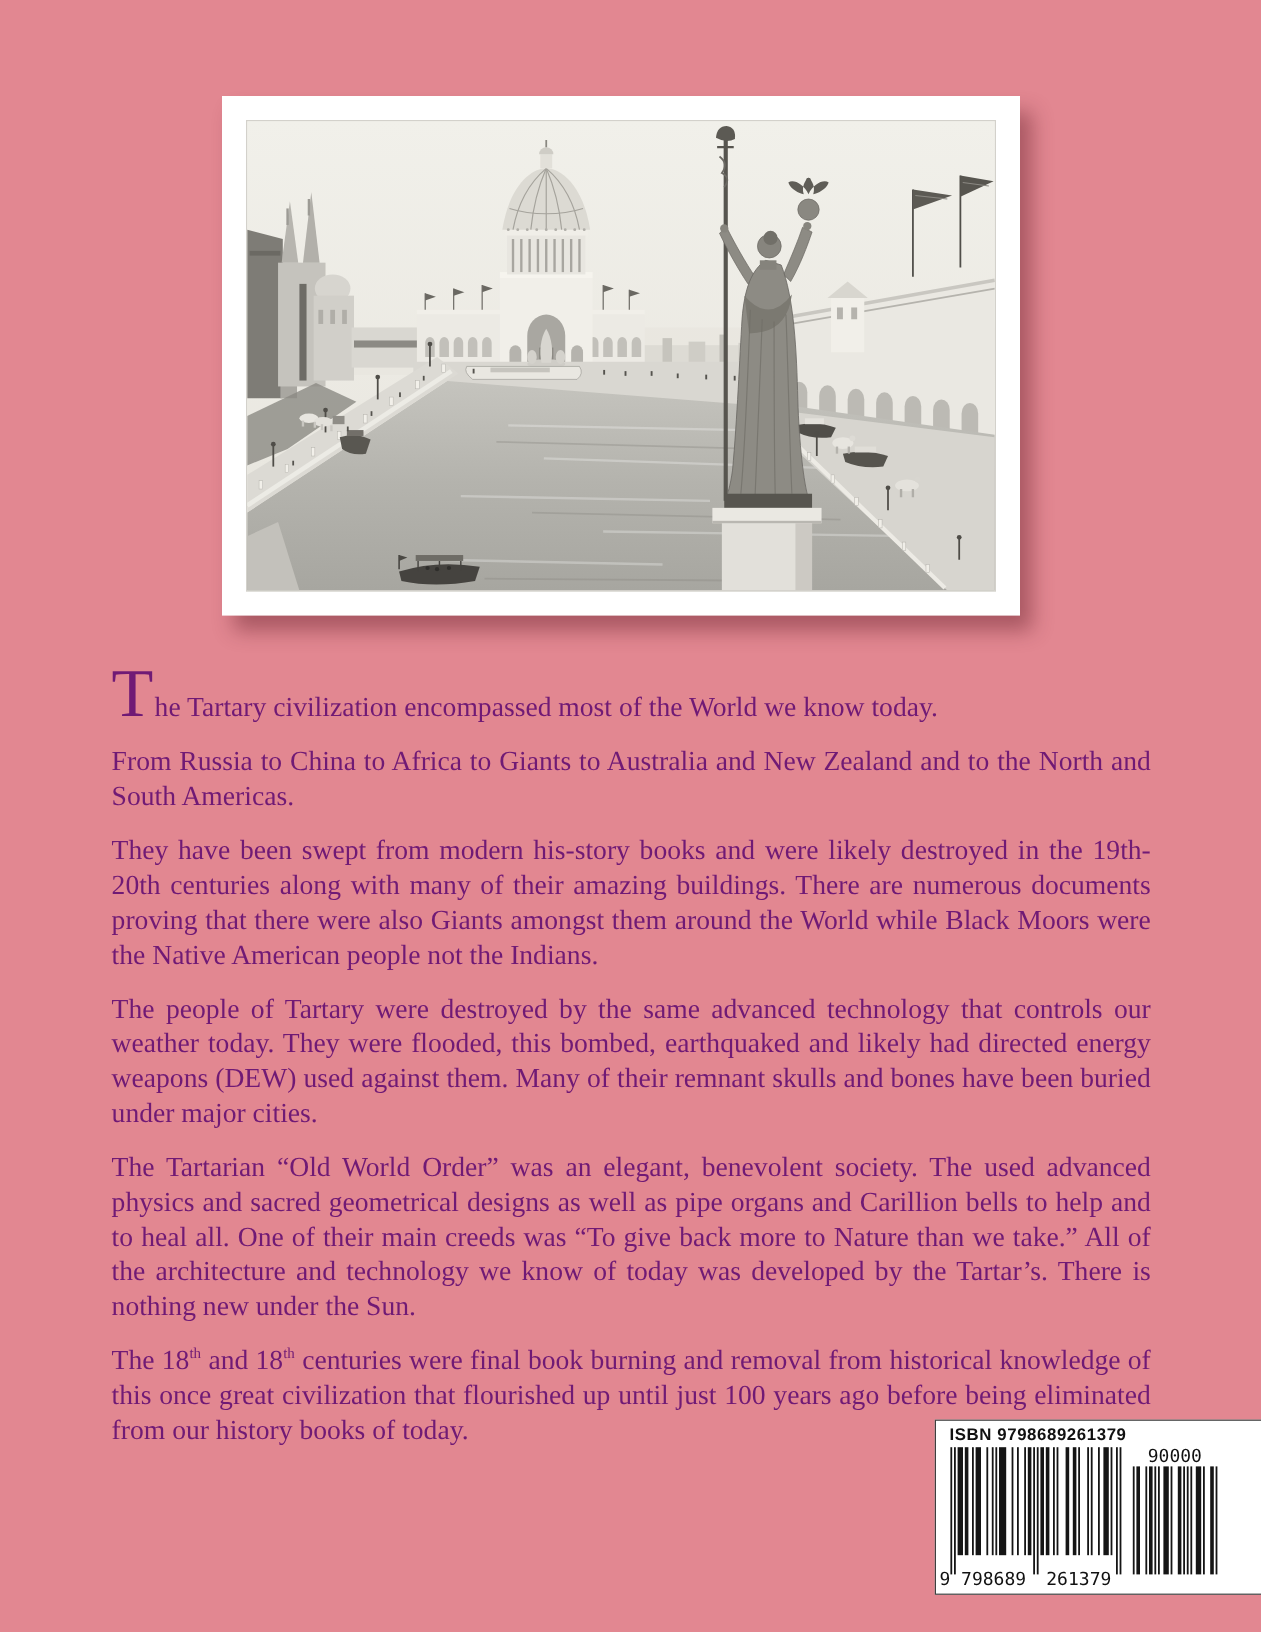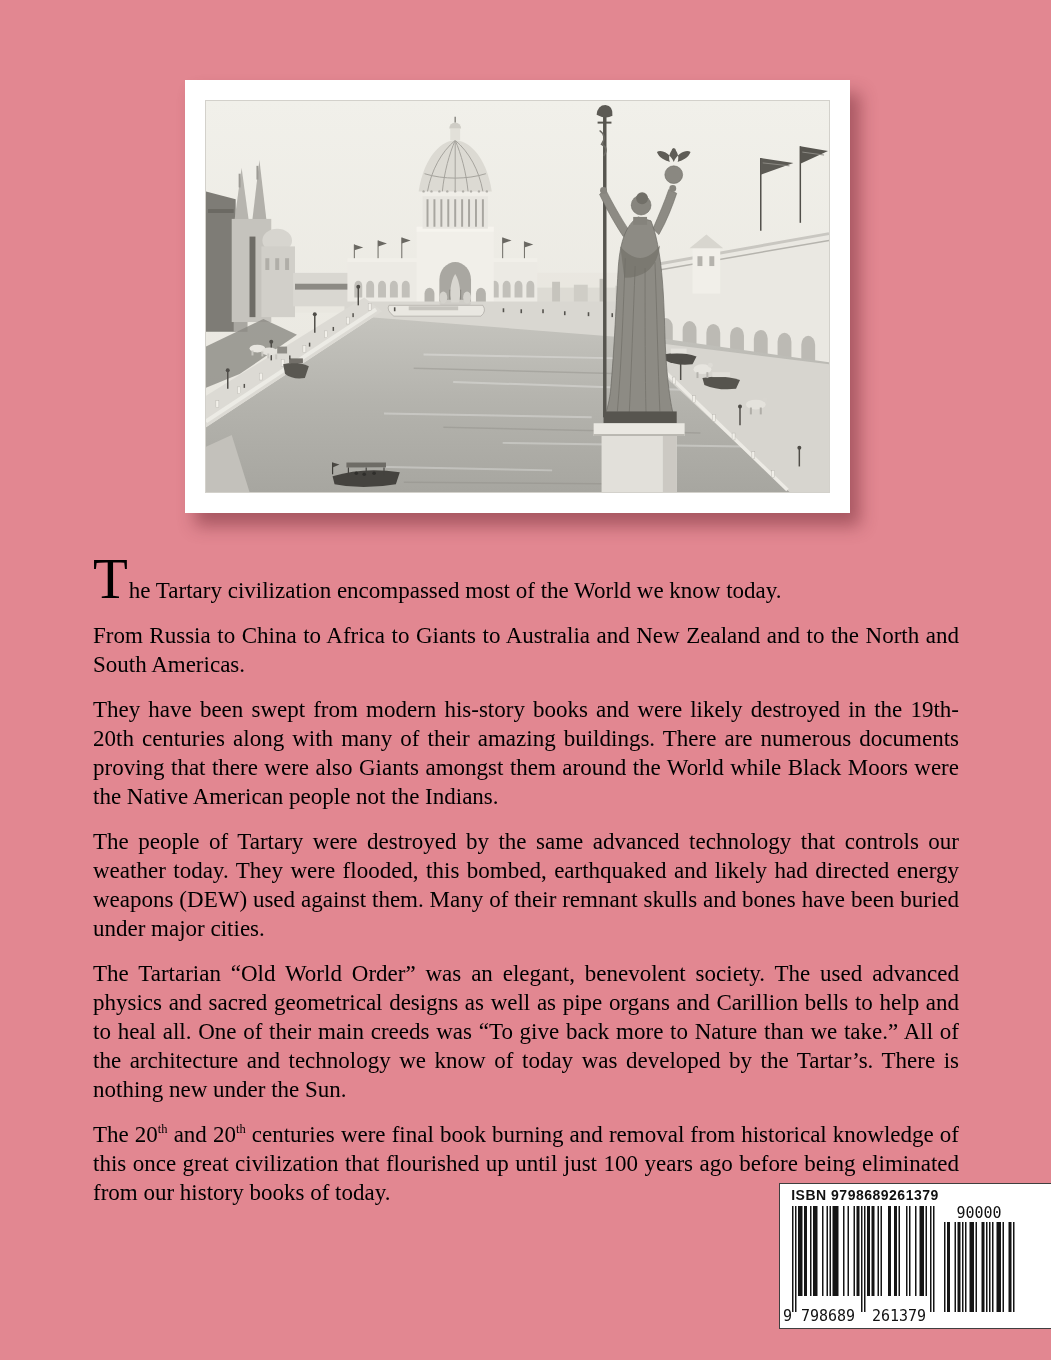--- a/index.html
+++ b/index.html
@@ -10,21 +10,21 @@
     font-family: "Liberation Serif", serif;
   }
   .photo-frame {
     position: absolute; left: 185px; top: 80px;
     width: 665px; height: 433px; background: #ffffff; padding: 20px;
     box-shadow: 10px 13px 16px rgba(100, 30, 42, 0.45);
   }
   .photo-frame svg { display: block; background: #efeee8; border: 1px solid #d3d1cb; }
   .text-block {
     position: absolute; left: 93px; top: 544px; width: 866px;
-    padding-top: 20px; color: #000000;
+    padding-top: 20px; color: #701a75;
     font-size: 23px; line-height: 29px; text-align: justify;
   }
   .para { margin: 0 0 16px 0; }
   .dropcap { font-size: 57px; line-height: 29px; letter-spacing: 1px; }
   sup.ord { font-size: 12.5px; line-height: 0; vertical-align: 9px; }
   .barcode-box {
     position: absolute; left: 779px; top: 1183px; width: 287px; height: 146px;
     background: #ffffff; border: 1px solid #3f3f3f;
   }
   .bc-isbn { font: 600 14px "Liberation Sans", sans-serif; letter-spacing: 0.5px; fill: #111111; }
@@ -353,21 +353,21 @@
     </g>
   </svg>
 </div>
 
 <div class="text-block">
   <p class="para"><span class="dropcap">T</span><span>he Tartary civilization encompassed most of the World we know today.</span></p>
   <p class="para">From Russia to China to Africa to Giants to Australia and New Zealand and to the North and South Americas.</p>
   <p class="para">They have been swept from modern his-story books and were likely destroyed in the 19th-20th centuries along with many of their amazing buildings. There are numerous documents proving that there were also Giants amongst them around the World while Black Moors were the Native American people not the Indians.</p>
   <p class="para">The people of Tartary were destroyed by the same advanced technology that controls our weather today. They were flooded, this bombed, earthquaked and likely had directed energy weapons (DEW) used against them. Many of their remnant skulls and bones have been buried under major cities.</p>
   <p class="para">The Tartarian “Old World Order” was an elegant, benevolent society. The used advanced physics and sacred geometrical designs as well as pipe organs and Carillion bells to help and to heal all. One of their main creeds was “To give back more to Nature than we take.” All of the architecture and technology we know of today was developed by the Tartar’s. There is nothing new under the Sun.</p>
-  <p class="para"><span>The 20</span><sup class="ord">th</sup><span> and 20</span><sup class="ord">th</sup><span> centuries were final book burning and removal from historical knowl­edge of this once great civilization that flourished up until just 100 years ago before being eliminated from our history books of today.</span></p>
+  <p class="para"><span>The 18</span><sup class="ord">th</sup><span> and 18</span><sup class="ord">th</sup><span> centuries were final book burning and removal from historical knowl­edge of this once great civilization that flourished up until just 100 years ago before being eliminated from our history books of today.</span></p>
 </div>
 
 <div class="barcode-box">
   <svg width="243" height="144" viewBox="0 0 243 144">
     <text class="bc-isbn" x="85" y="16" text-anchor="middle">ISBN 9798689261379</text>
     <g id="main-bars">
         <rect x="12.00" y="22" width="1.50" height="106" fill="#151515"></rect>
         <rect x="15.00" y="22" width="1.50" height="106" fill="#151515"></rect>
         <rect x="18.00" y="22" width="4.50" height="90" fill="#151515"></rect>
         <rect x="24.00" y="22" width="3.00" height="90" fill="#151515"></rect>

